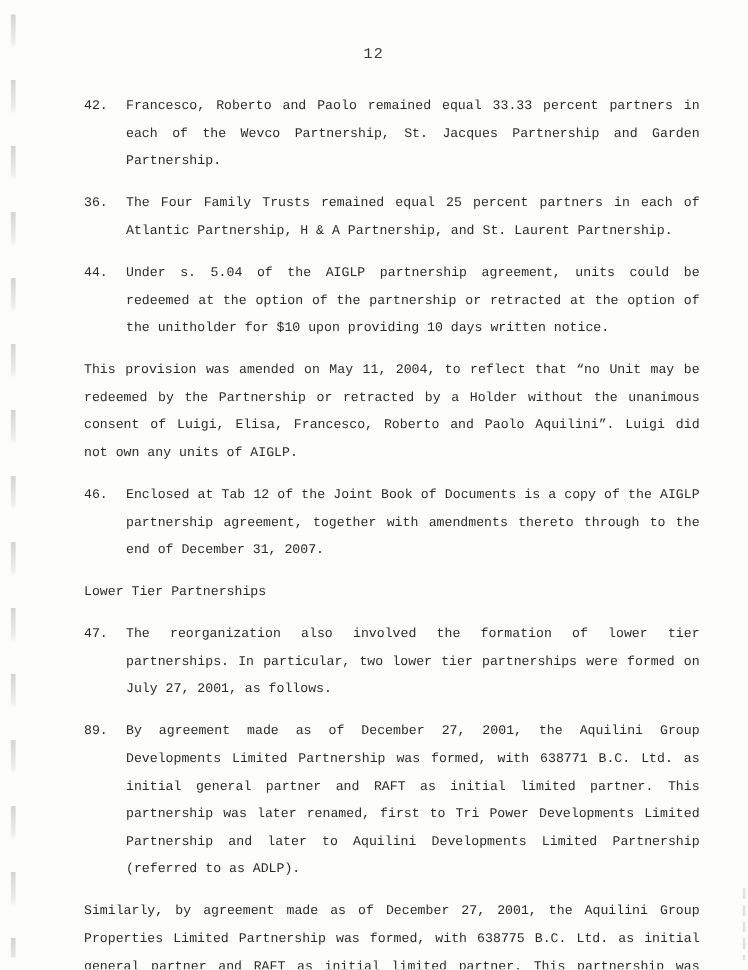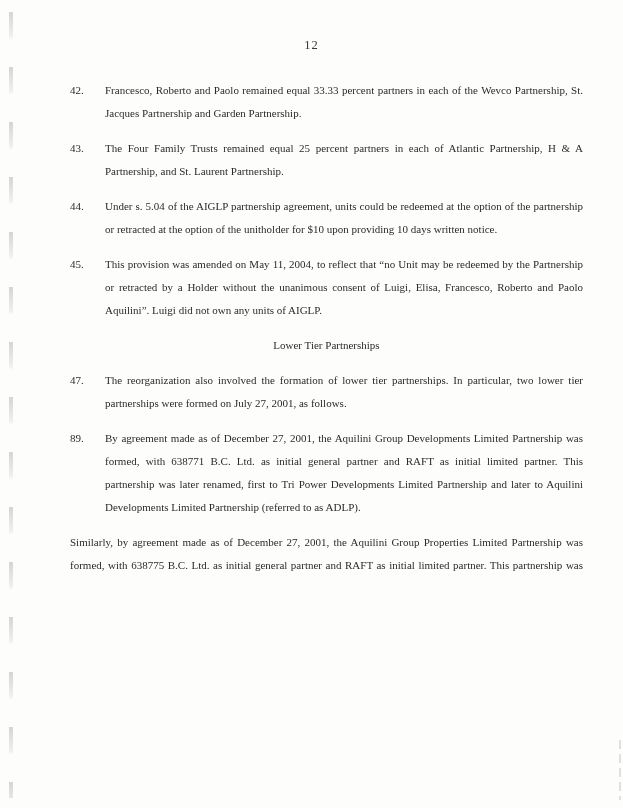--- a/index.html
+++ b/index.html
@@ -5,21 +5,21 @@
   html, body {
     margin: 0;
     padding: 0;
     background: #ffffff;
   }
   .page {
     position: relative;
     width: 623px;
     height: 808px;
     background: #fdfdfc;
-    font-family: Liberation Serif, serif;
+    font-family: Liberation Mono, monospace;
     color: #2b2b2b;
     overflow: hidden;
     box-sizing: border-box;
   }
   
   .scan-marks-left {
     position: absolute;
     left: 9px;
     top: 12px;
     bottom: 10px;
@@ -71,55 +71,57 @@
   }
   .para .body {
     flex: 1;
     text-align: justify;
   }
   .para.last-justified .body {
     text-align-last: justify;
   }
   .section-heading {
     margin: 2px 0 12px 0;
-    text-align: center;
   }
 </style>
 </head>
 <body>
 
 <div class="page">
 
   <div class="scan-marks-left"></div>
   <div class="scan-marks-right"></div>
 
   <div class="page-number">12</div>
 
   <div class="content">
 
     <div class="para">
       <span class="num">42.</span>
       <span class="body">Francesco, Roberto and Paolo remained equal 33.33 percent partners in each of the Wevco Partnership, St. Jacques Partnership and Garden Partnership.</span>
     </div>
 
     <div class="para">
-      <span class="num">43.</span>
+      <span class="num">36.</span>
       <span class="body">The Four Family Trusts remained equal 25 percent partners in each of Atlantic Partnership, H &amp; A Partnership, and St. Laurent Partnership.</span>
     </div>
 
     <div class="para">
       <span class="num">44.</span>
       <span class="body">Under s. 5.04 of the AIGLP partnership agreement, units could be redeemed at the option of the partnership or retracted at the option of the unitholder for $10 upon providing 10 days written notice.</span>
     </div>
 
     <div class="para">
-      <span class="num">45.</span>
       <span class="body">This provision was amended on May 11, 2004, to reflect that “no Unit may be redeemed by the Partnership or retracted by a Holder without the unanimous consent of Luigi, Elisa, Francesco, Roberto and Paolo Aquilini”. Luigi did not own any units of AIGLP.</span>
     </div>
 
+    <div class="para">
+      <span class="num">46.</span>
+      <span class="body">Enclosed at Tab 12 of the Joint Book of Documents is a copy of the AIGLP partnership agreement, together with amendments thereto through to the end of December 31, 2007.</span>
+    </div>
 
     <div class="section-heading">Lower Tier Partnerships</div>
 
     <div class="para">
       <span class="num">47.</span>
       <span class="body">The reorganization also involved the formation of lower tier partnerships. In particular, two lower tier partnerships were formed on July 27, 2001, as follows.</span>
     </div>
 
     <div class="para">
       <span class="num">89.</span>

